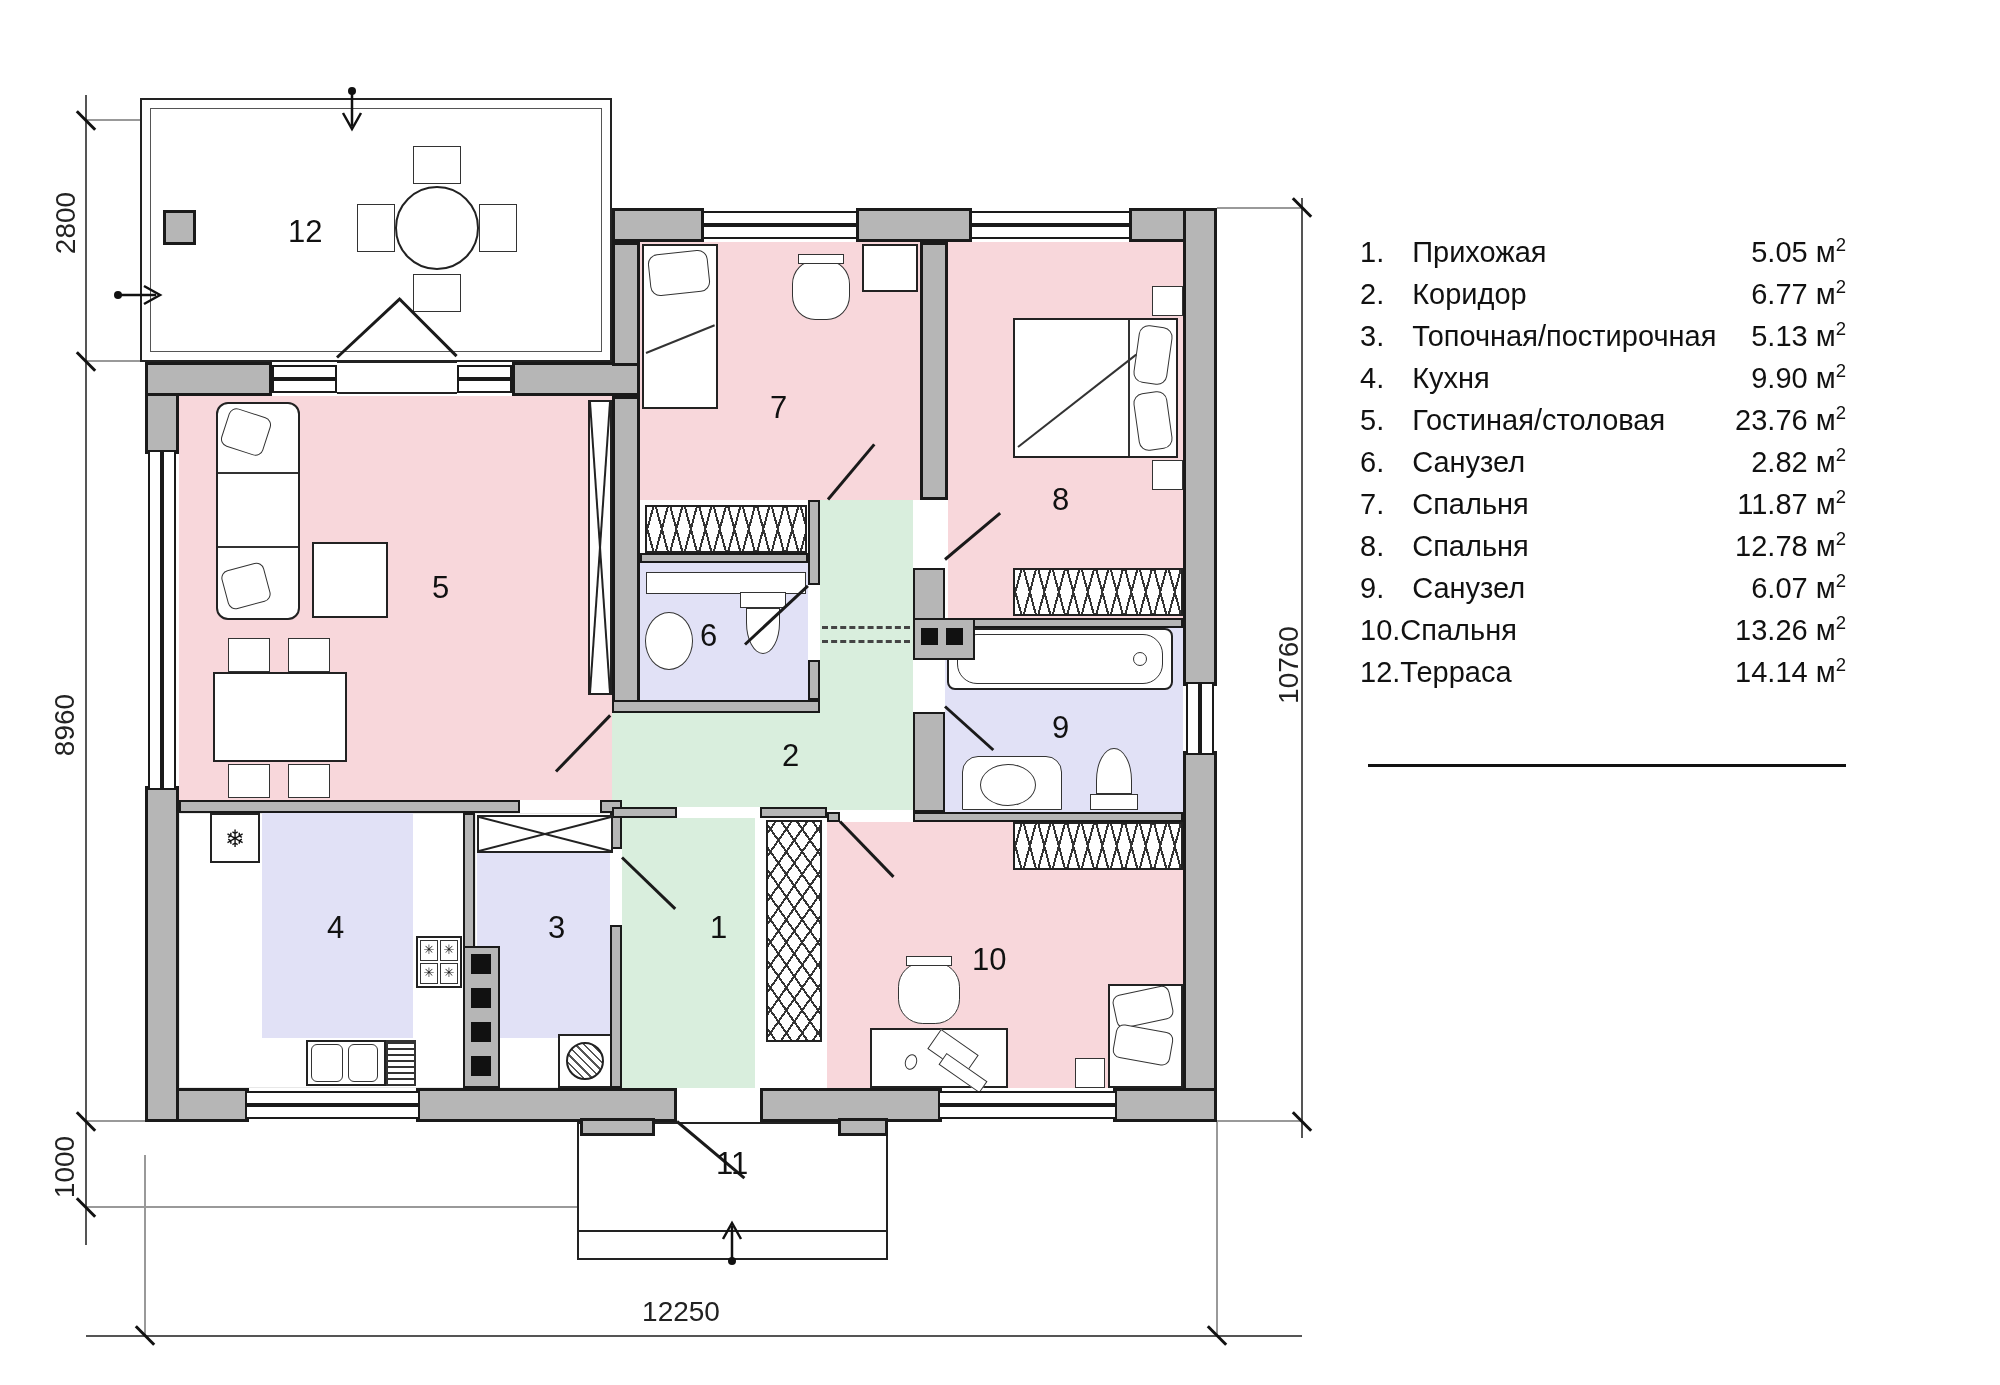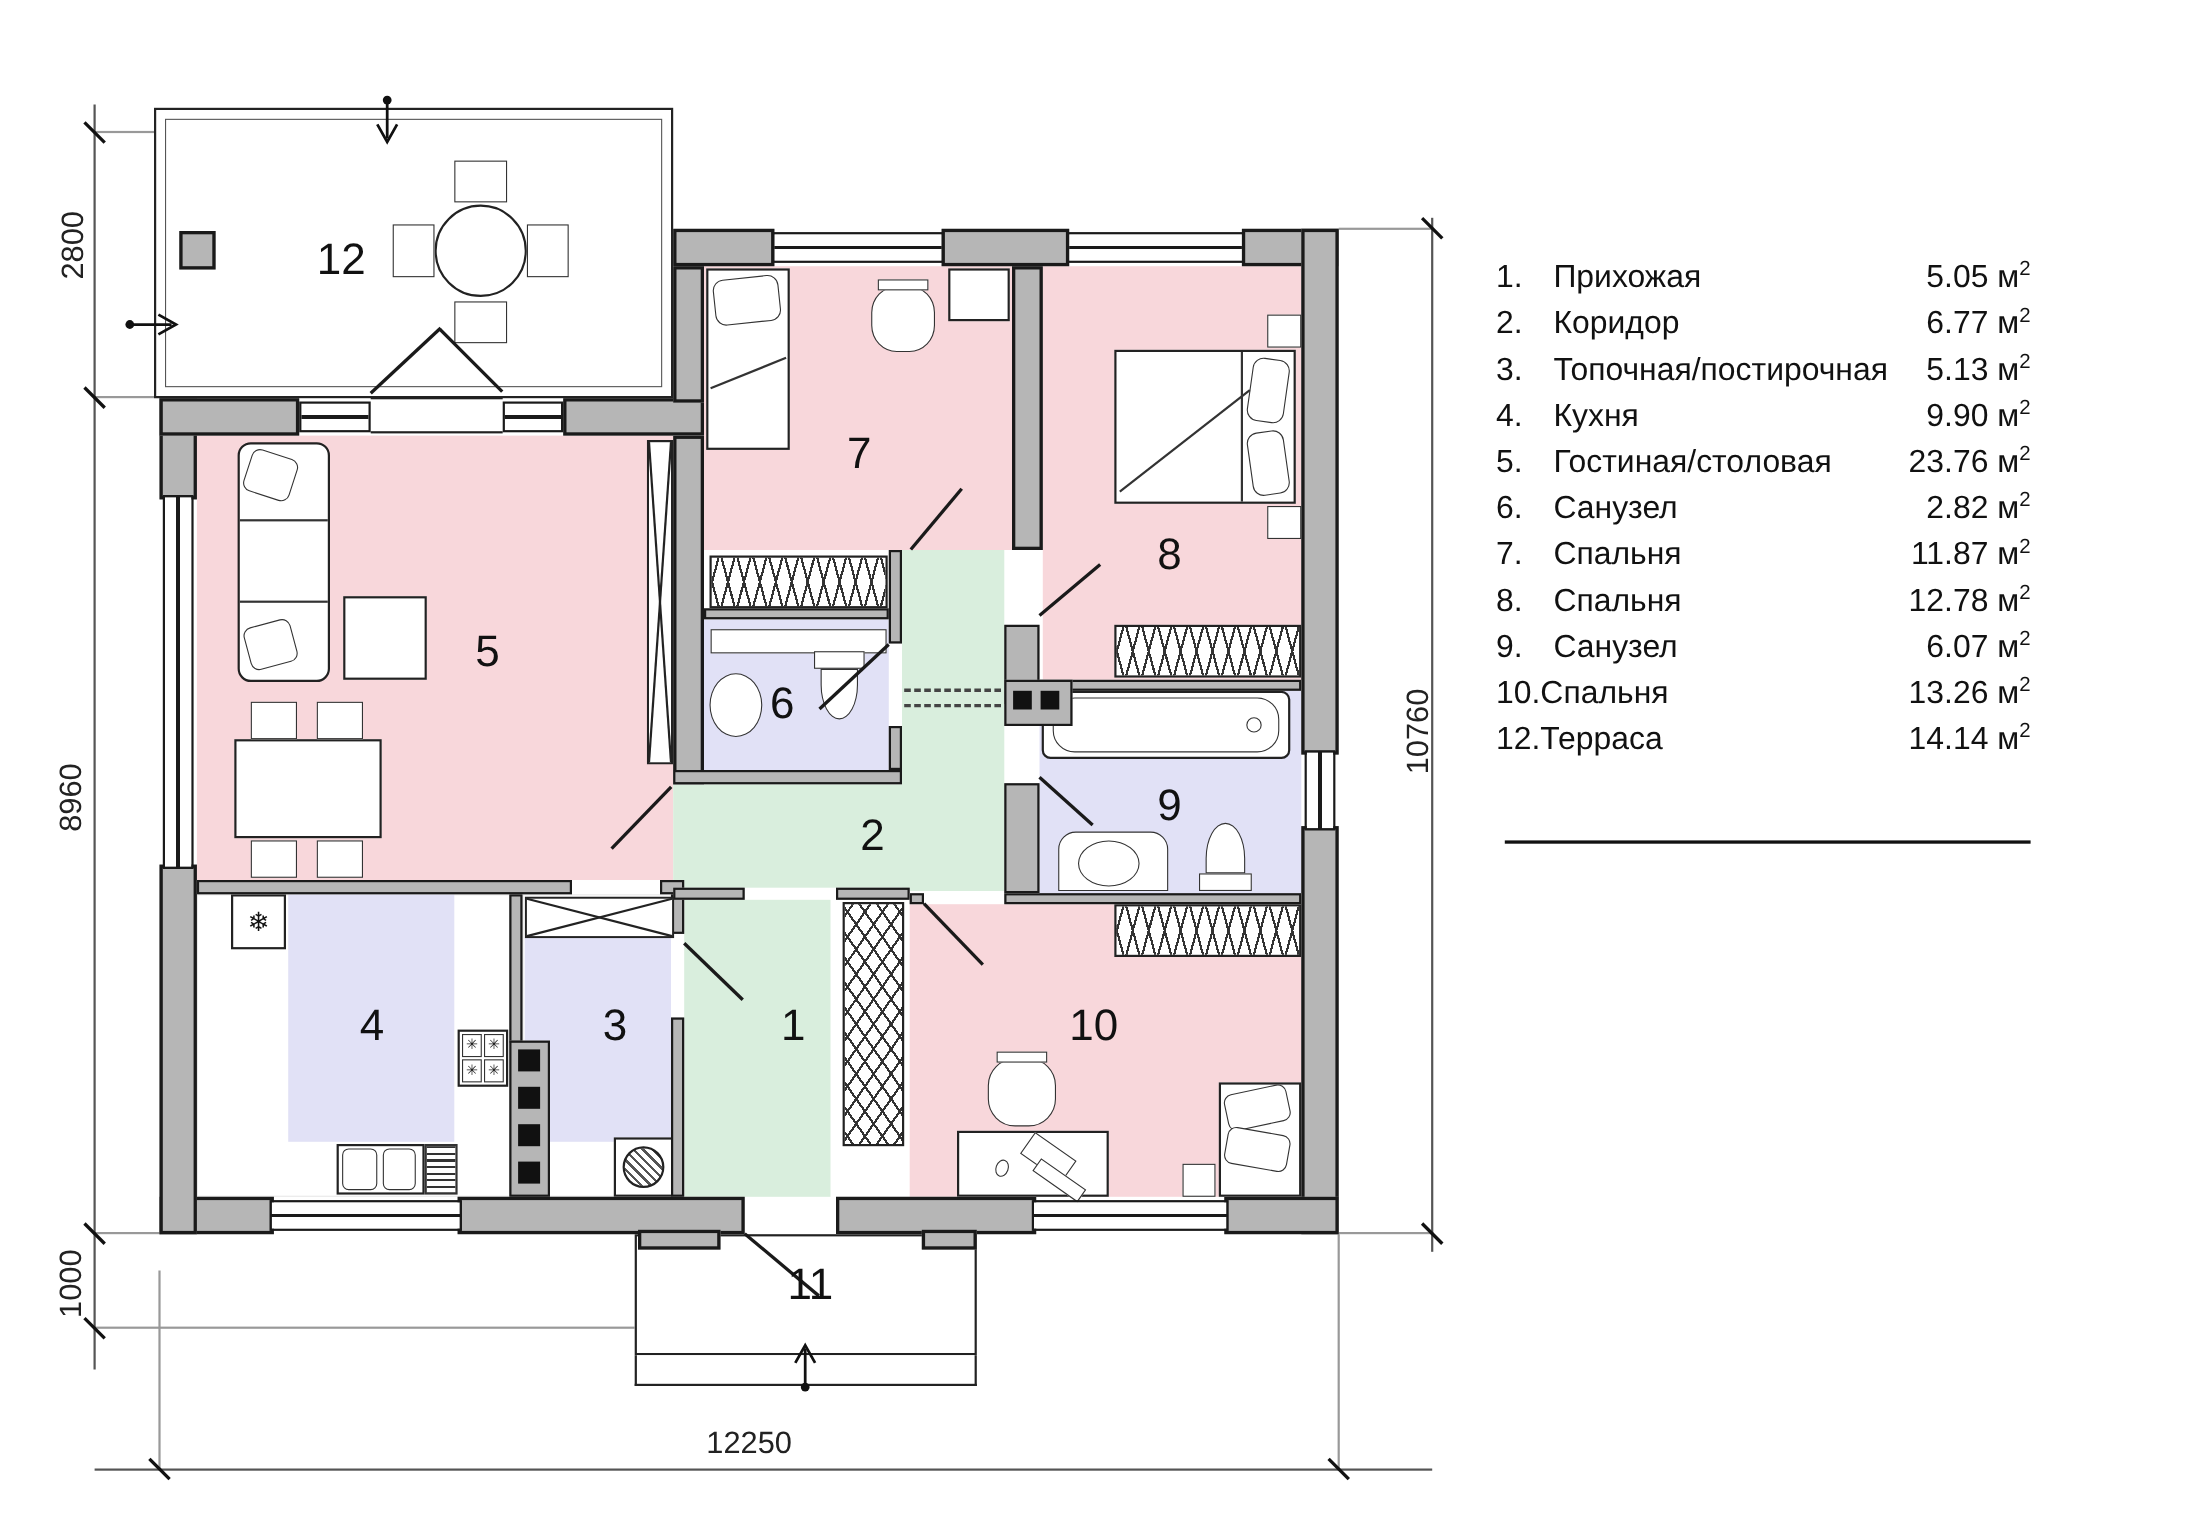--- a/index.html
+++ b/index.html
@@ -23,21 +23,21 @@
   
   .furn{background:#fff;border:2px solid #222;z-index:10;}
   .furn-thin{background:#fff;border:1.5px solid #333;z-index:11;}
   .hatch{z-index:10;background-color:#fff;border:2px solid #222;background-image:
      repeating-linear-gradient(75deg,transparent 0 5px,#333 5px 7px,transparent 7px 14px),
      repeating-linear-gradient(105deg,transparent 0 5px,#333 5px 7px,transparent 7px 14px);}
   .door{height:3px;background:#1a1a1a;transform-origin:left center;z-index:40;}
   .dash2{border-top:3px dashed #444;z-index:12;}
   .thinline{background:#222;z-index:36;}
   
-  .room-label{font-size:40px;z-index:50;}
+  .room-label{font-size:31px;z-index:50;}
   
   .dim-line{background:#555;z-index:3;}
   .ext{background:#999;z-index:2;}
   .tick{width:26px;height:3px;background:#111;transform:rotate(45deg);z-index:4;}
   .dim-label{font-size:28px;color:#222;text-align:center;z-index:4;}
   .rot90{transform:rotate(-90deg);}
   
   .legend{left:1360px;top:236px;width:490px;z-index:60;}
   .legend-row{display:flex;align-items:baseline;height:42px;font-size:29px;padding-right:4px;}
   .legend-row .rnum{flex:0 0 auto;}
@@ -245,21 +245,21 @@
   <div class="abs room-label" style="left:288px;top:214px;">12</div>
   <div class="abs room-label" style="left:770px;top:390px;">7</div>
   <div class="abs room-label" style="left:1052px;top:482px;">8</div>
   <div class="abs room-label" style="left:432px;top:570px;">5</div>
   <div class="abs room-label" style="left:700px;top:618px;">6</div>
   <div class="abs room-label" style="left:782px;top:738px;">2</div>
   <div class="abs room-label" style="left:1052px;top:710px;">9</div>
   <div class="abs room-label" style="left:327px;top:910px;">4</div>
   <div class="abs room-label" style="left:548px;top:910px;">3</div>
   <div class="abs room-label" style="left:710px;top:910px;">1</div>
-  <div class="abs room-label" style="left:972px;top:910px;">10</div>
+  <div class="abs room-label" style="left:972px;top:942px;">10</div>
   <div class="abs room-label" style="left:716px;top:1146px;">11</div>
 
   <svg class="abs" style="left:337px;top:86px;" width="30" height="48" viewBox="0 0 30 48">
     <circle cx="15" cy="5" r="4" fill="#111"></circle>
     <line x1="15" y1="5" x2="15" y2="40" stroke="#111" stroke-width="2.5"></line>
     <path d="M6,27 L15,43 L24,27" fill="none" stroke="#111" stroke-width="2.5"></path>
   </svg>
   <svg class="abs" style="left:112px;top:282px;" width="54" height="26" viewBox="0 0 54 26">
     <circle cx="6" cy="13" r="4" fill="#111"></circle>
     <line x1="6" y1="13" x2="44" y2="13" stroke="#111" stroke-width="2.5"></line>

